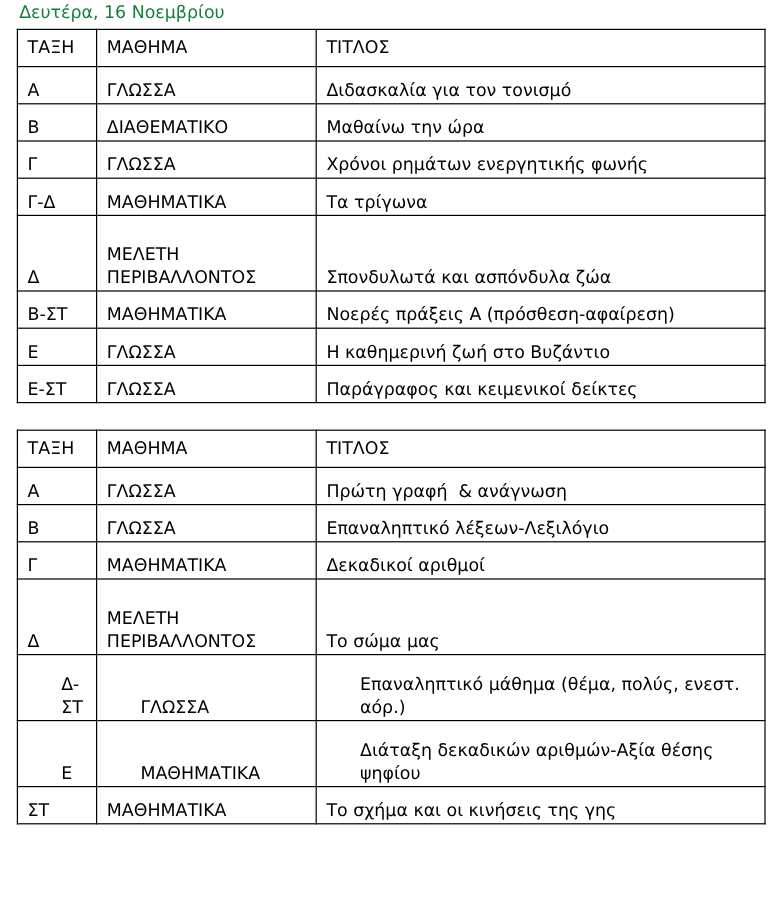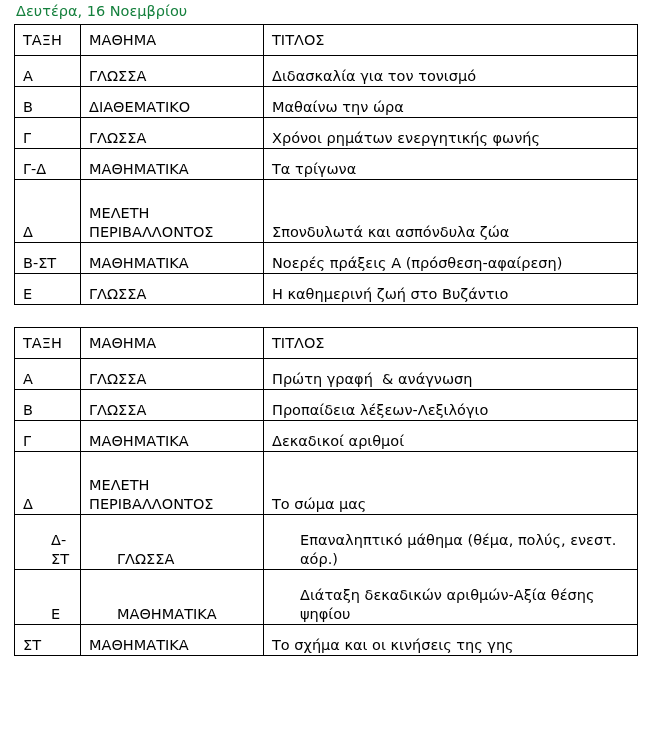--- a/index.html
+++ b/index.html
@@ -153,20 +153,25 @@
           <td class="base-cell">ΜΑΘΗΜΑΤΙΚΑ</td>
           <td class="base-cell">Νοερές πράξεις Α (πρόσθεση-αφαίρεση)</td>
         </tr>
 
         <tr>
           <td class="base-cell">Ε</td>
           <td class="base-cell">ΓΛΩΣΣΑ</td>
           <td class="base-cell">Η καθημερινή ζωή στο Βυζάντιο</td>
         </tr>
 
+        <tr>
+          <td class="base-cell">Ε-ΣΤ</td>
+          <td class="base-cell">ΓΛΩΣΣΑ</td>
+          <td class="base-cell">Παράγραφος και κειμενικοί δείκτες</td>
+        </tr>
       </tbody>
     </table>
   </section>
 
   <div class="spacer-gap"></div>
 
   <section class="day-block table2-wrap">
 
     <table class="schedule">
       <colgroup>
@@ -183,21 +188,21 @@
 
         <tr>
           <td class="base-cell">Α</td>
           <td class="base-cell">ΓΛΩΣΣΑ</td>
           <td class="base-cell">Πρώτη γραφή  &amp; ανάγνωση</td>
         </tr>
 
         <tr>
           <td class="base-cell">Β</td>
           <td class="base-cell">ΓΛΩΣΣΑ</td>
-          <td class="base-cell">Προπαίδεια λέξεων-Λεξιλόγιο</td>
+          <td class="base-cell">Επαναληπτικό λέξεων-Λεξιλόγιο</td>
         </tr>
 
 
         <tr>
           <td class="base-cell">Γ</td>
           <td class="base-cell">ΜΑΘΗΜΑΤΙΚΑ</td>
           <td class="base-cell">Δεκαδικοί αριθμοί</td>
         </tr>
 
         <tr class="tall">

